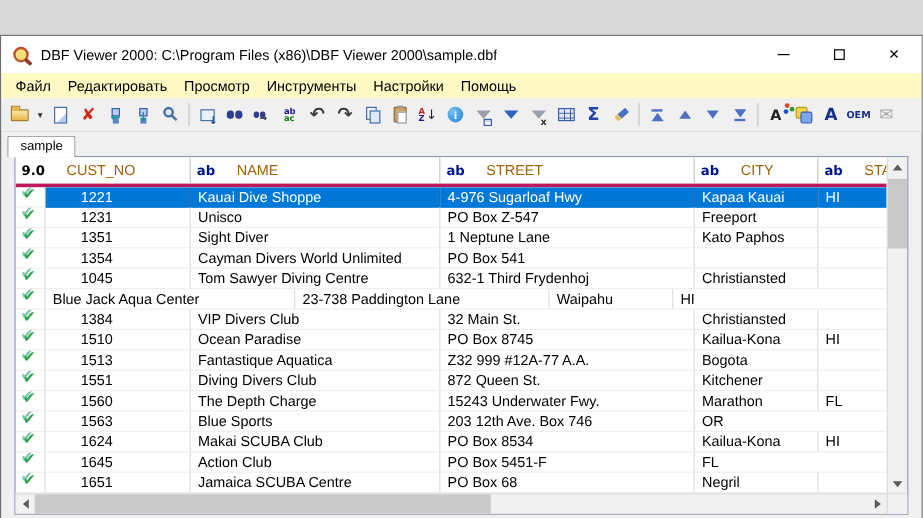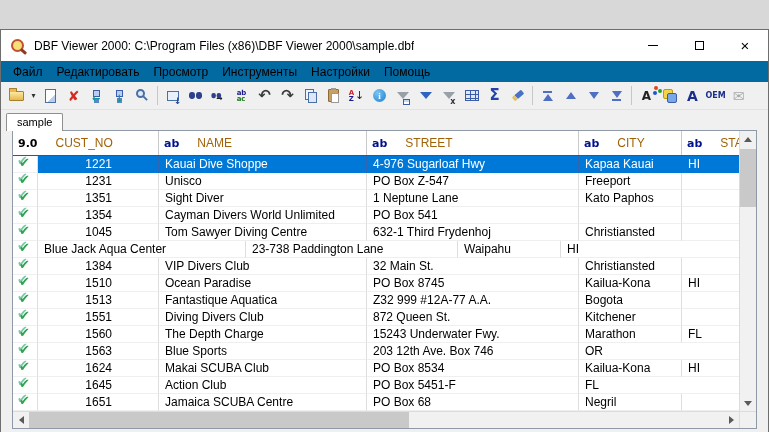--- a/index.html
+++ b/index.html
@@ -14,21 +14,21 @@
     border:2px solid #c0502e;border-radius:50%;background:#f6de79;}
   .app-icon::after{content:"";position:absolute;right:1px;bottom:1px;width:7px;height:3px;
     background:#8c3b24;transform:rotate(42deg);border-radius:1px;}
   .title-text{white-space:nowrap;overflow:hidden;}
   .win-controls{margin-left:auto;display:flex;height:100%;}
   .win-btn{width:46px;height:100%;display:flex;align-items:center;justify-content:center;}
   .glyph-min{width:10px;border-top:1px solid #000;display:block;}
   .glyph-max{width:9px;height:9px;border:1px solid #000;display:block;}
   .glyph-close{font-size:15px;line-height:1;}
   
-  .menubar{height:21px;display:flex;align-items:center;padding-left:5px;background:#0369a1;}
+  .menubar{height:21px;display:flex;align-items:center;padding-left:5px;background:#fef9c3;}
   .menu-item{padding:2px 7px;white-space:nowrap;}
   
   .toolbar{height:28px;display:flex;align-items:center;padding-left:4px;background:#f0f0f0;
     border-bottom:1px solid #e2e2e2;}
   .tb{width:23px;height:23px;display:flex;align-items:center;justify-content:center;
     position:relative;flex:0 0 auto;font-family:"DejaVu Sans",sans-serif;}
   .tb-narrow{width:11px;}
   .tb-sep{width:1px;height:19px;background:#c6c6c6;margin:0 3px;flex:0 0 auto;}
   .i-folder{width:15px;height:10px;background:linear-gradient(#fce9a3,#e9b74d);
     border:1px solid #a5802d;border-radius:1px;position:relative;display:block;}
@@ -105,34 +105,34 @@
   .i-mail{color:#a8a8a8;font-size:14px;line-height:1;}
   
   .tabstrip{height:20px;display:flex;align-items:flex-end;padding-left:5px;}
   .tab{background:#fff;border:1px solid #8f8f8f;border-bottom:none;border-radius:2px 2px 0 0;
     padding:2px 10px 3px;font-size:11px;position:relative;top:1px;}
   
   .grid-wrap{padding:0 11px;}
   .grid{border:1px solid #8f9aa8;background:#fff;height:299px;display:flex;flex-direction:column;}
   .grid-main{display:flex;flex:1;overflow:hidden;}
   .grid-table{flex:1;overflow:hidden;display:flex;flex-direction:column;}
-  .ghead{height:25px;display:flex;border-bottom:1px solid #be185d;background:#fff;flex:0 0 auto;}
+  .ghead{height:25px;display:flex;border-bottom:3px solid #be185d;background:#fff;flex:0 0 auto;}
   .hcell{display:flex;align-items:center;gap:18px;padding-left:5px;border-right:1px solid #c9c9c9;
     overflow:hidden;white-space:nowrap;}
   .ctype{font-weight:bold;font-size:11px;color:#00118c;font-family:"DejaVu Sans",sans-serif;}
   .hcell.first .ctype{color:#000;}
   .cname{font-size:12px;color:#a16207;}
   .w-first{width:146px;} .w-name{width:208px;} .w-street{width:212px;} .w-city{width:103px;}
   .w-state{flex:1;border-right:none;}
   .rows{flex:1;overflow:hidden;}
   .row{height:17px;display:flex;}
   .cell{border-right:1px solid #dedede;border-bottom:1px solid #efefef;
     padding:1px 4px 0 6px;white-space:nowrap;overflow:hidden;font-size:12px;line-height:14px;}
   .cell.marker{width:25px;padding:0 0 0 4px;}
-  .cell.cust{width:121px;text-align:right;padding-right:46px;}
+  .cell.cust{width:121px;text-align:right;padding-right:64px;}
   .cell.name{width:208px;} .cell.street{width:212px;} .cell.city{width:103px;}
   .cell.state{flex:1;border-right:none;}
   .row.selected .cell:not(.marker){background:#0078d7;color:#fff;
     border-bottom-color:#0078d7;border-right-color:#2f66b3;}
   .check{position:relative;width:15px;height:15px;display:inline-block;}
   .check::before{content:"✔";position:absolute;left:0;top:-2px;color:#7cc7ab;font-size:13px;
     font-family:"DejaVu Sans",sans-serif;}
   .check::after{content:"✔";position:absolute;left:2px;top:0;color:#2fa34d;font-size:13px;
     font-family:"DejaVu Sans",sans-serif;}
   

